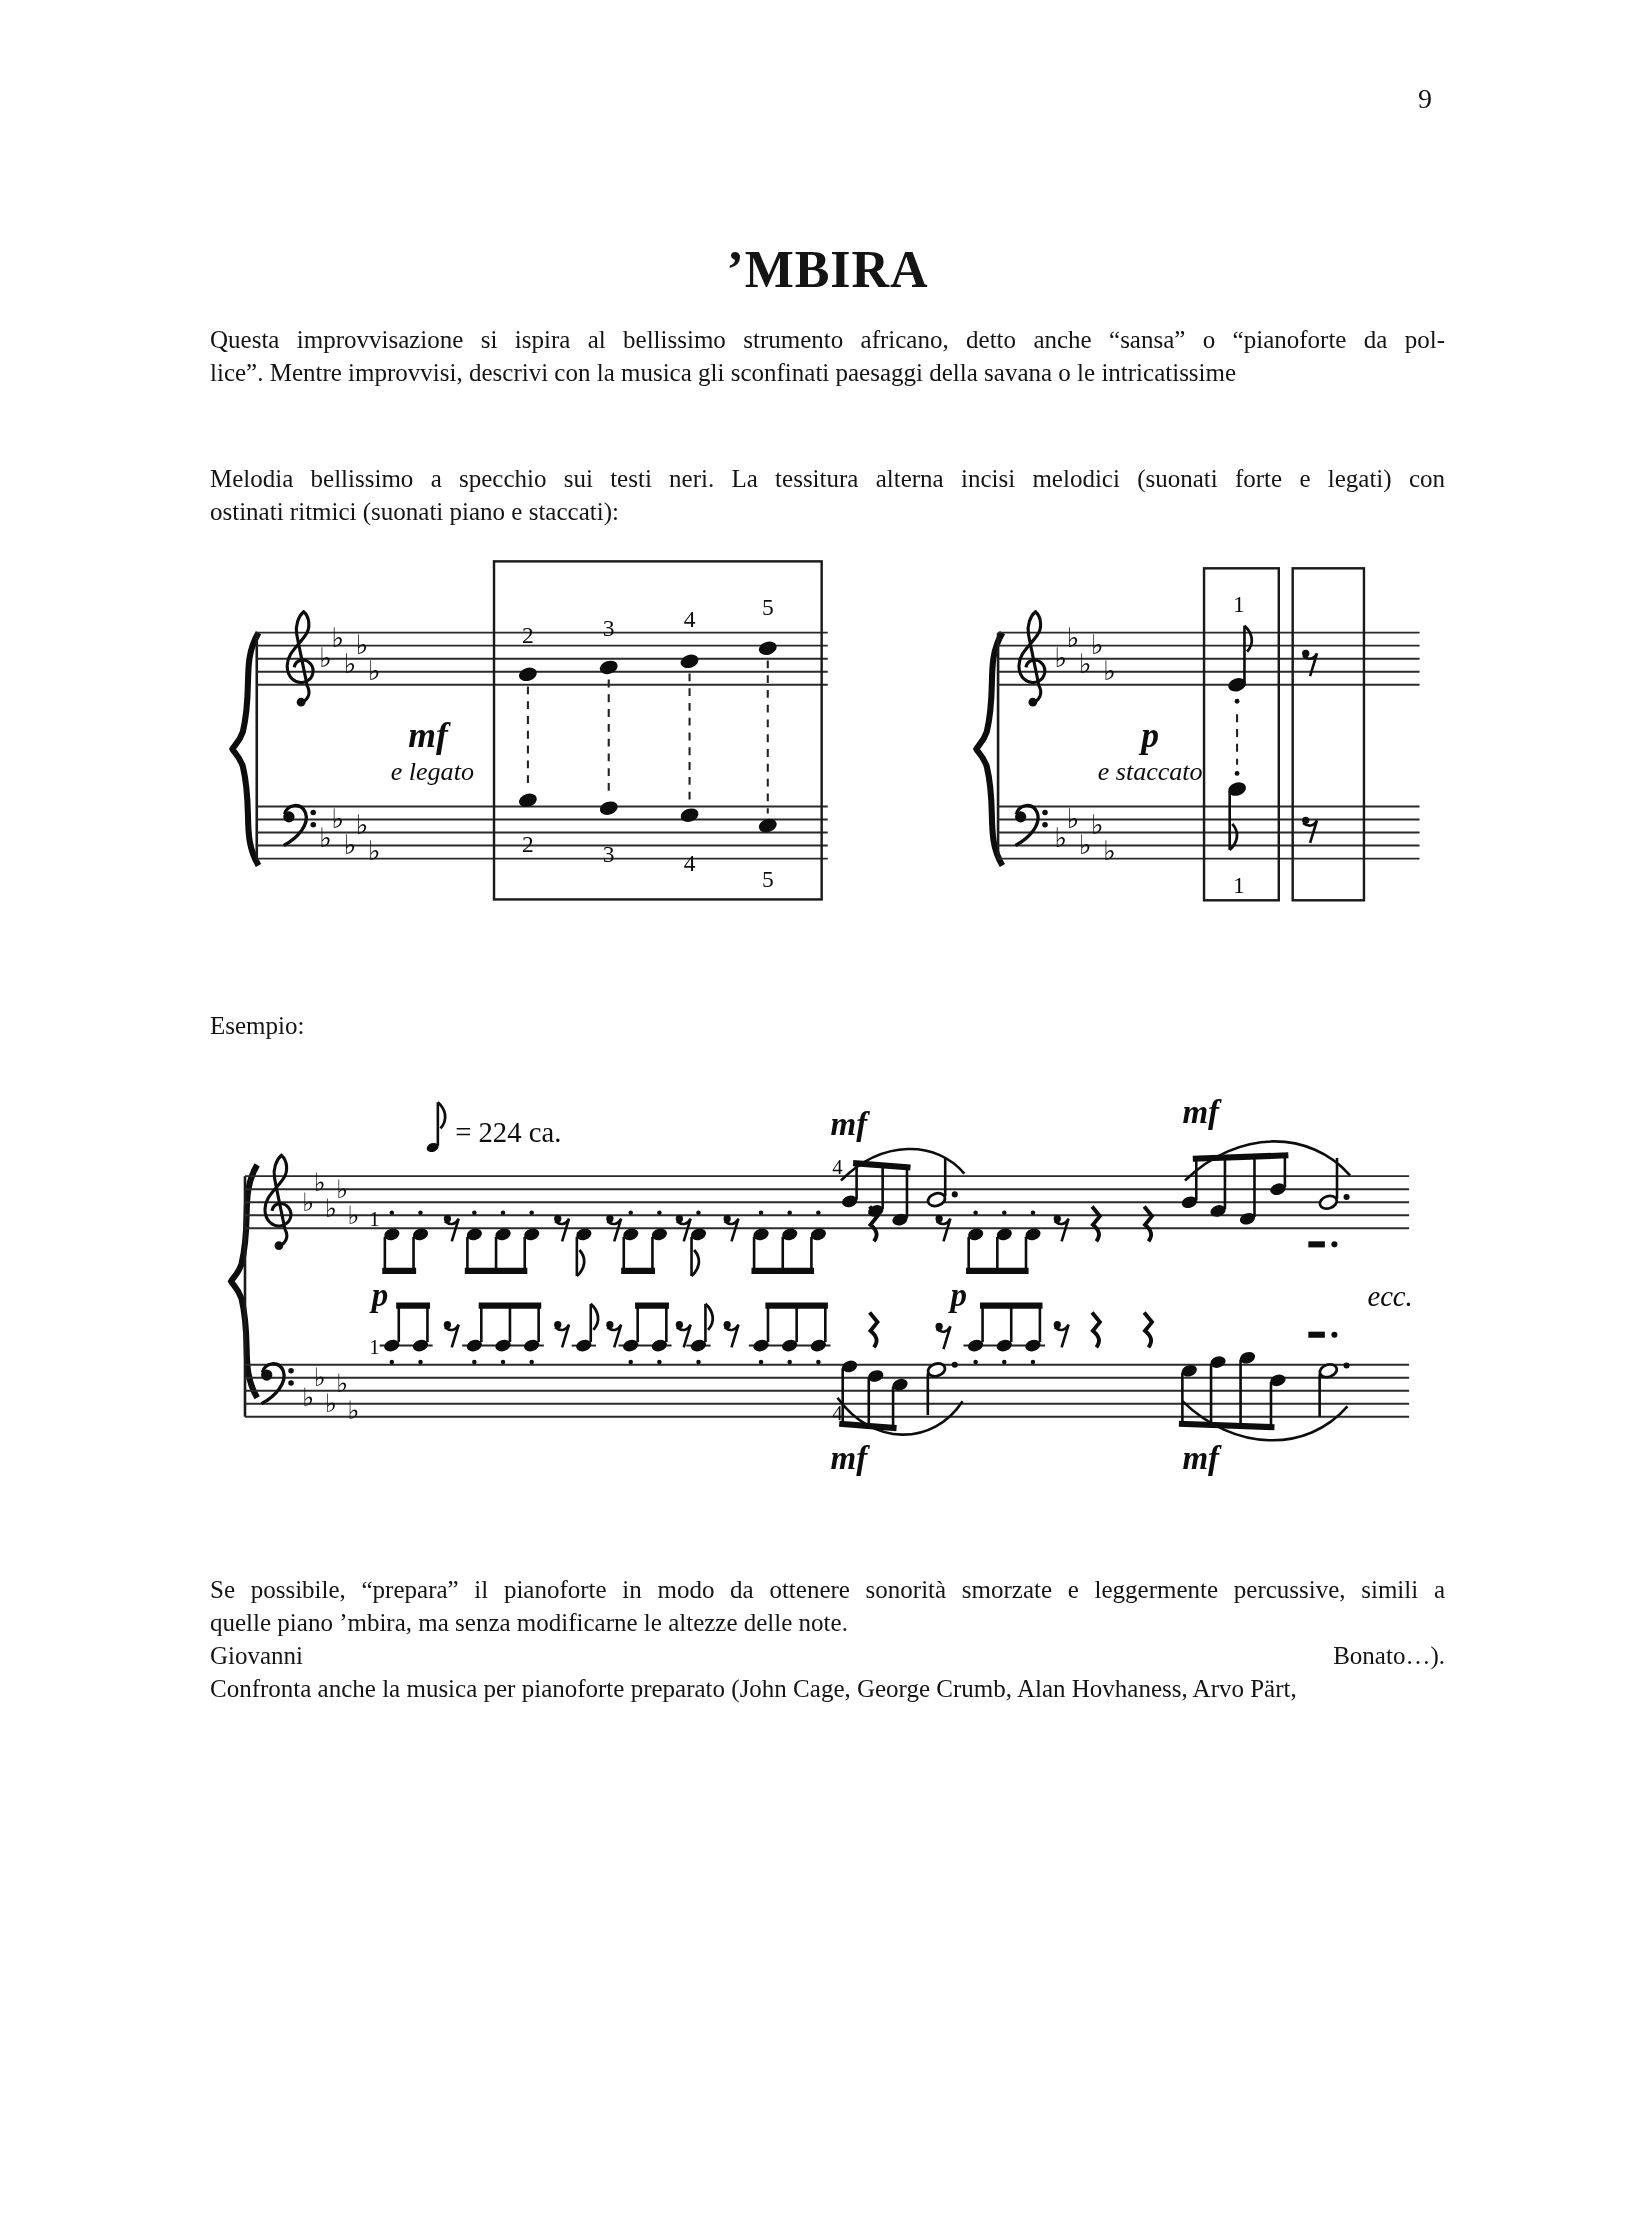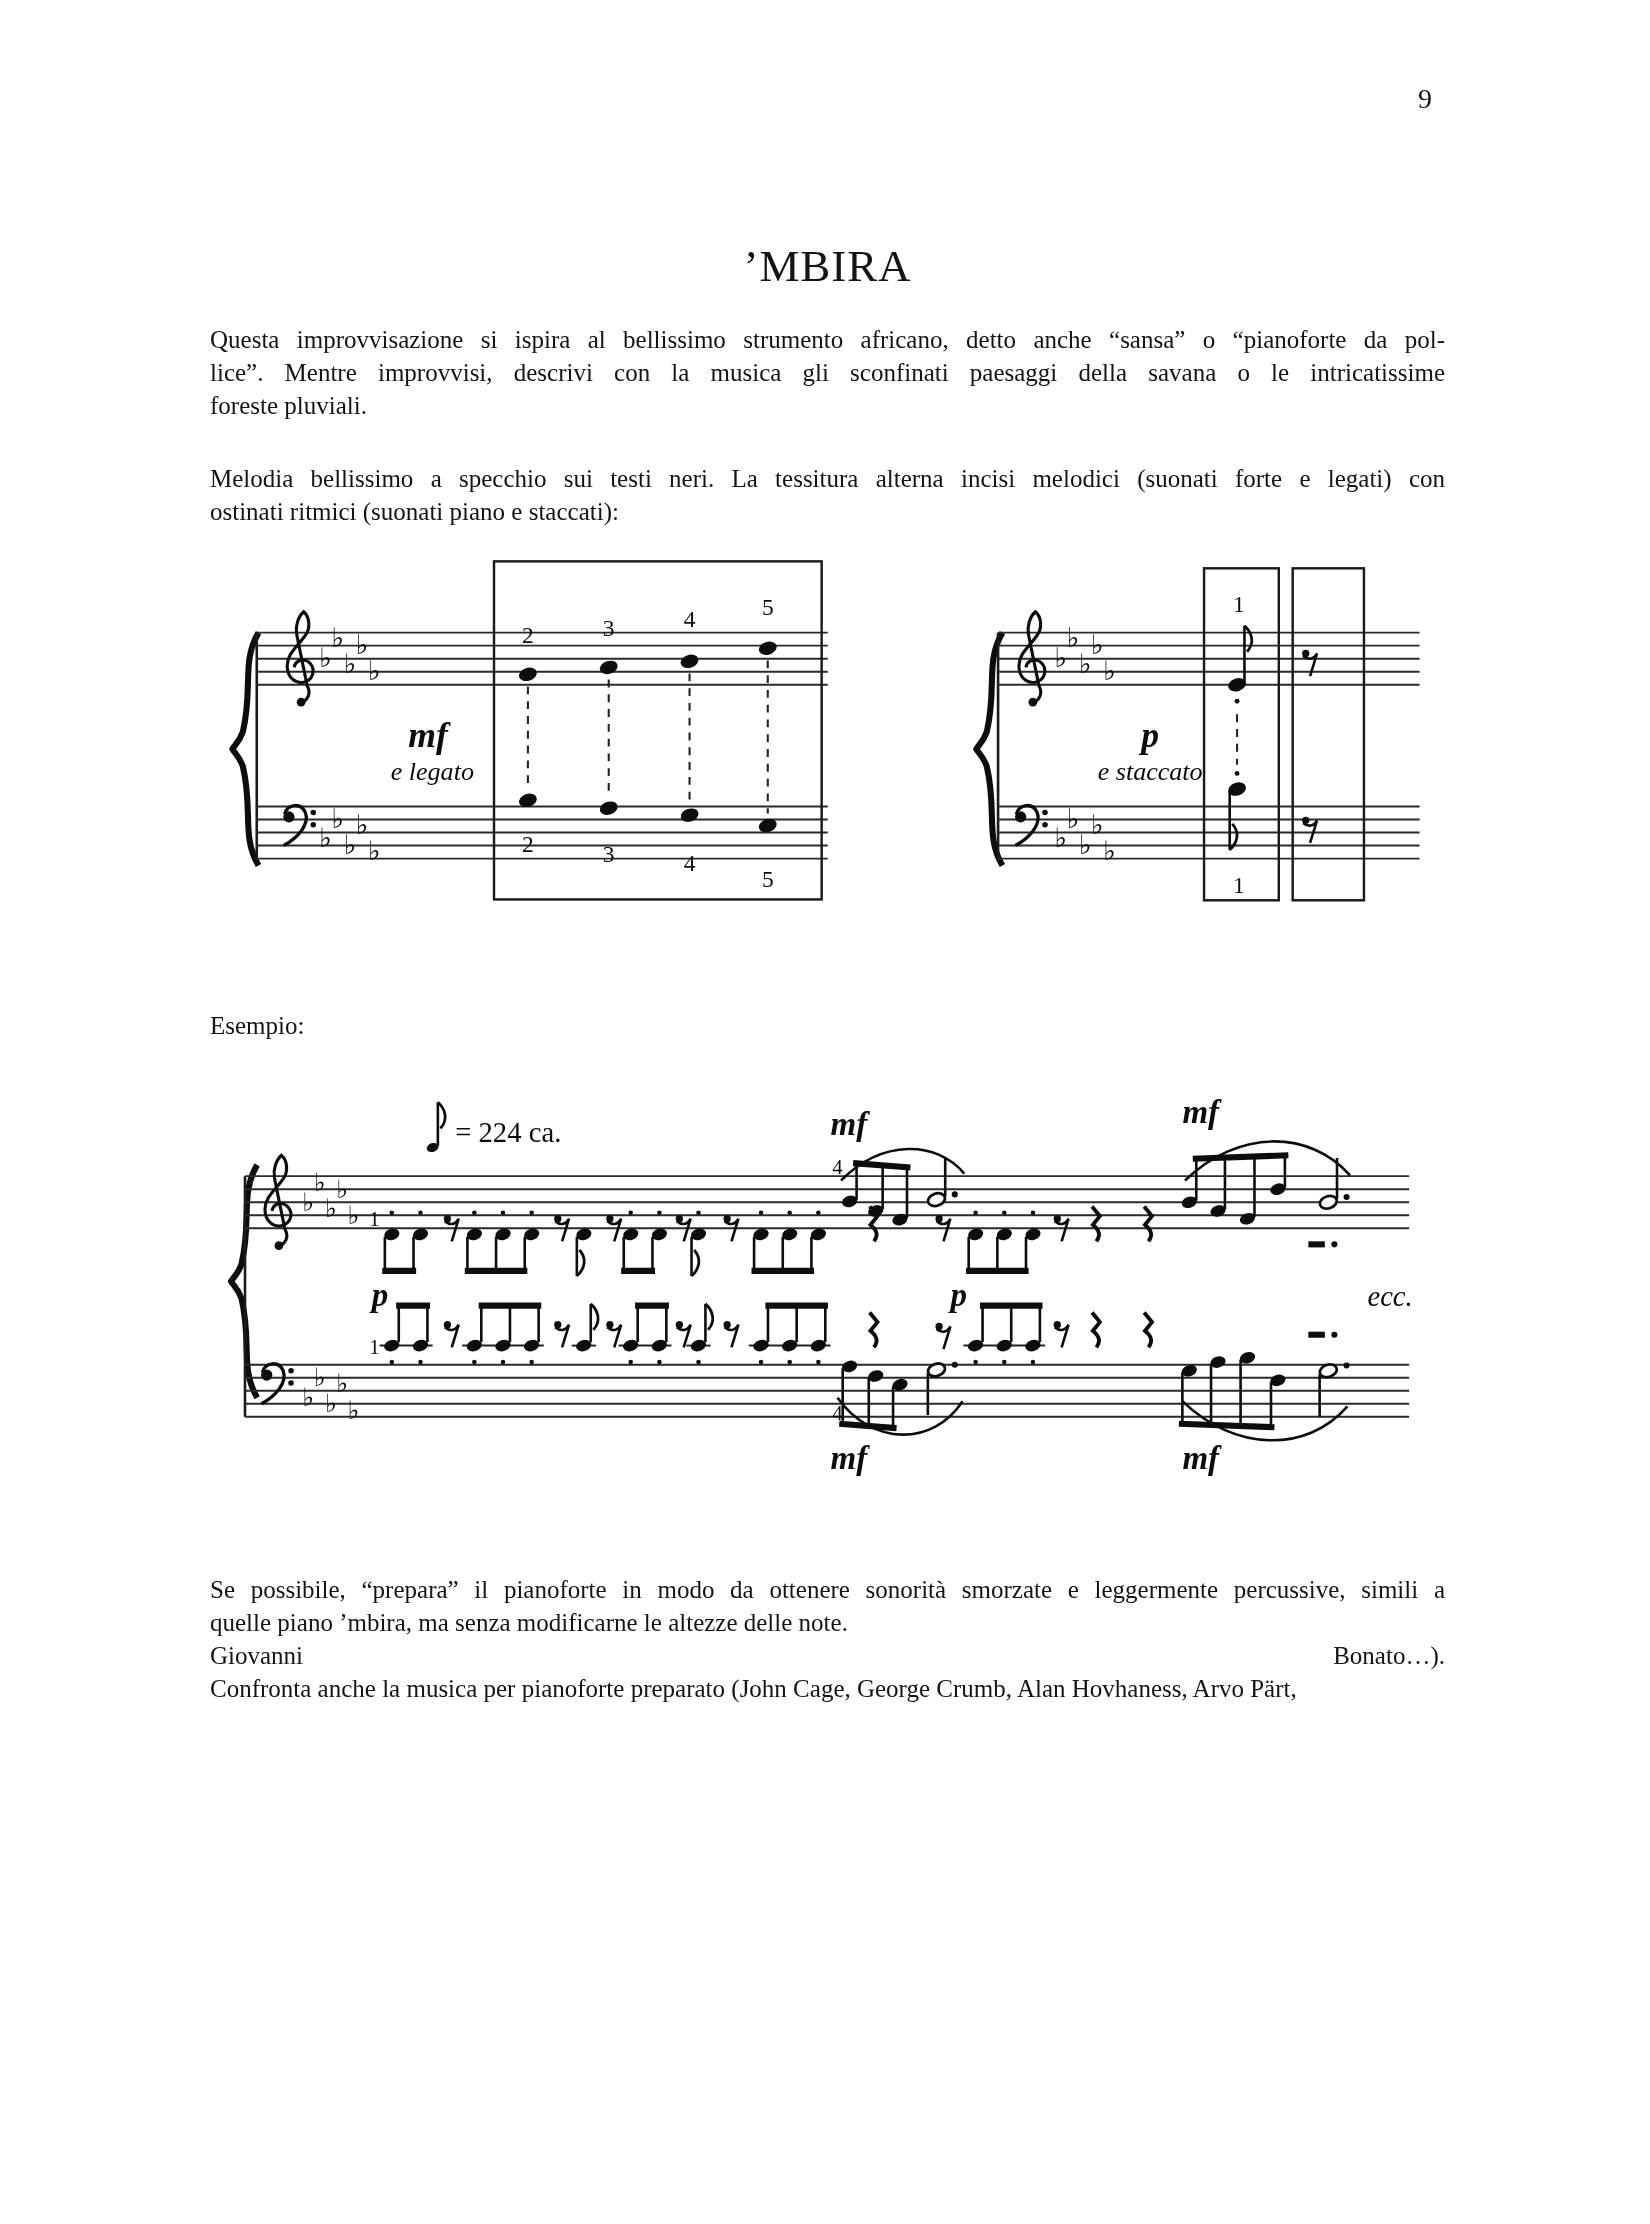--- a/index.html
+++ b/index.html
@@ -1,21 +1,21 @@
 <!DOCTYPE html>
 <html style="font-size:14px"><head>
 <meta charset="utf-8">
 <style>
   html,body{margin:0;padding:0;background:#888;}
   #page{position:relative;width:1650px;height:2225px;background:#ffffff;
         font-family:"Liberation Serif","DejaVu Serif",serif;color:#141414;overflow:hidden;}
   #page-number{position:absolute;top:83px;left:1399px;width:52px;text-align:center;
         font-size:28px;}
   #doc-title{position:absolute;top:240px;left:210px;width:1235px;text-align:center;
-        font-size:45px;font-weight:normal;letter-spacing:0.9px;}
+        font-size:52px;font-weight:bold;letter-spacing:0.9px;}
   .para{position:absolute;left:210px;width:1235px;font-size:25px;line-height:33px;}
   .pline{text-align:justify;text-align-last:justify;white-space:normal;}
   .pline:last-child{text-align-last:auto;}
   #esempio-label{position:absolute;left:210px;top:1012px;font-size:25px;text-align:right;}
   svg{position:absolute;overflow:visible;}
   #fig1{left:222px;top:556px;}
   #fig2{left:222px;top:1078px;}
   .staff{stroke:#2a2a2a;stroke-width:2.2;}
   .sys{stroke:#1a1a1a;stroke-width:3;}
   .frame{fill:none;stroke:#1a1a1a;stroke-width:2.8;}
@@ -40,21 +40,20 @@
 <body>
 
 <div id="page">
 
   <div id="page-number">9</div>
   <div id="doc-title">’MBIRA</div>
 
   <div class="para" style="top:323px">
       <div class="pline">Questa improvvisazione si ispira al bellissimo strumento africano, detto anche “sansa” o “pianoforte da pol-</div>
       <div class="pline">lice”. Mentre improvvisi, descrivi con la musica gli sconfinati paesaggi della savana o le intricatissime</div>
-      <div class="pline">foreste pluviali.</div>
     </div>
   <div class="para" style="top:462px">
       <div class="pline">Melodia bellissimo a specchio sui testi neri. La tessitura alterna incisi melodici (suonati forte e legati) con</div>
       <div class="pline">ostinati ritmici (suonati piano e staccati):</div>
     </div>
 
   <svg id="fig1" width="1208" height="374" viewBox="0 0 1390 430">
     <defs>
       <g id="nh1">
           <ellipse rx="10.5" ry="7.4" transform="rotate(-18)" class="ink"></ellipse>

